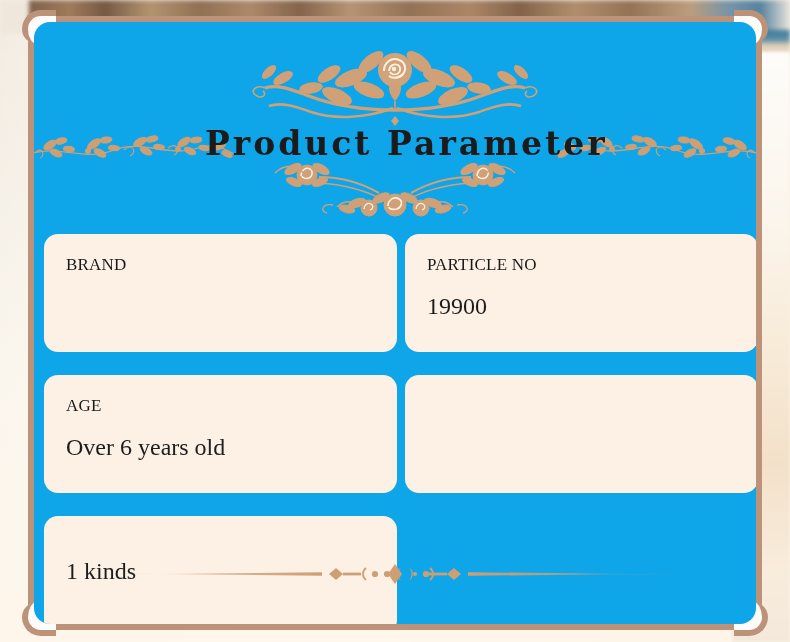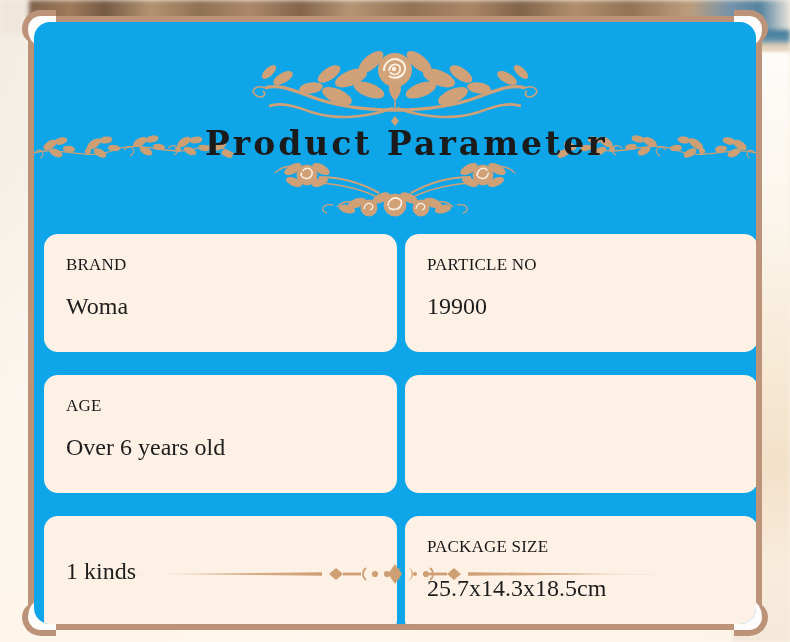--- a/index.html
+++ b/index.html
@@ -417,44 +417,39 @@
               </g>
             </g>
           </svg>
         </div>
       </div>
 
       <div class="param-grid">
 
         <div class="param-card">
           <div class="param-label">BRAND</div>
-          <div class="param-value">Woma</div>
         </div>
 
         <div class="param-card">
           <div class="param-label">PARTICLE NO</div>
           <div class="param-value">19900</div>
         </div>
 
         <div class="param-card">
           <div class="param-label">AGE</div>
           <div class="param-value">Over 6 years old</div>
         </div>
 
         <div class="param-card">
         </div>
 
         <div class="param-card">
           <div class="param-value">1 kinds</div>
         </div>
 
-        <div class="param-card">
-          <div class="param-label">PACKAGE SIZE</div>
-          <div class="param-value">25.7x14.3x18.5cm</div>
-        </div>
       </div>
 
       <svg class="bottom-rule" width="570" height="24" viewBox="0 0 570 24">
         <defs>
           <linearGradient id="fadeL" x1="0" y1="0" x2="1" y2="0">
             <stop offset="0" stop-color="#cf9f74" stop-opacity="0"></stop>
             <stop offset="0.5" stop-color="#cf9f74" stop-opacity="0.75"></stop>
             <stop offset="1" stop-color="#cf9f74" stop-opacity="1"></stop>
           </linearGradient>
           <linearGradient id="fadeR" x1="0" y1="0" x2="1" y2="0">

